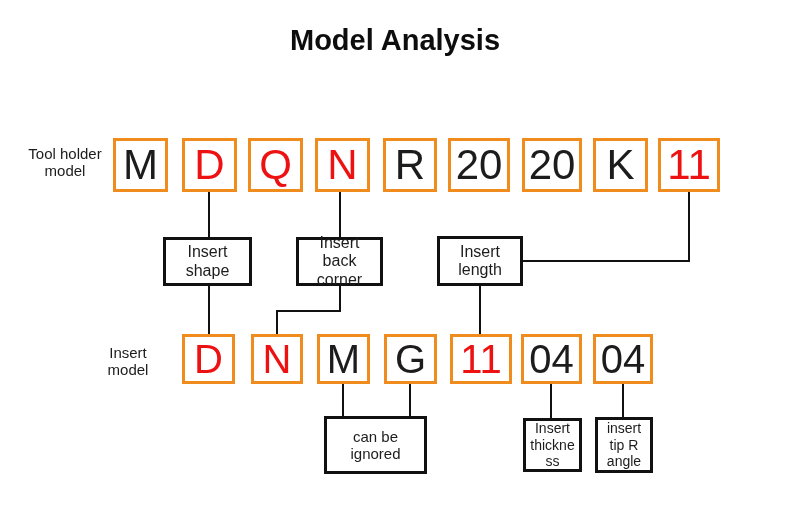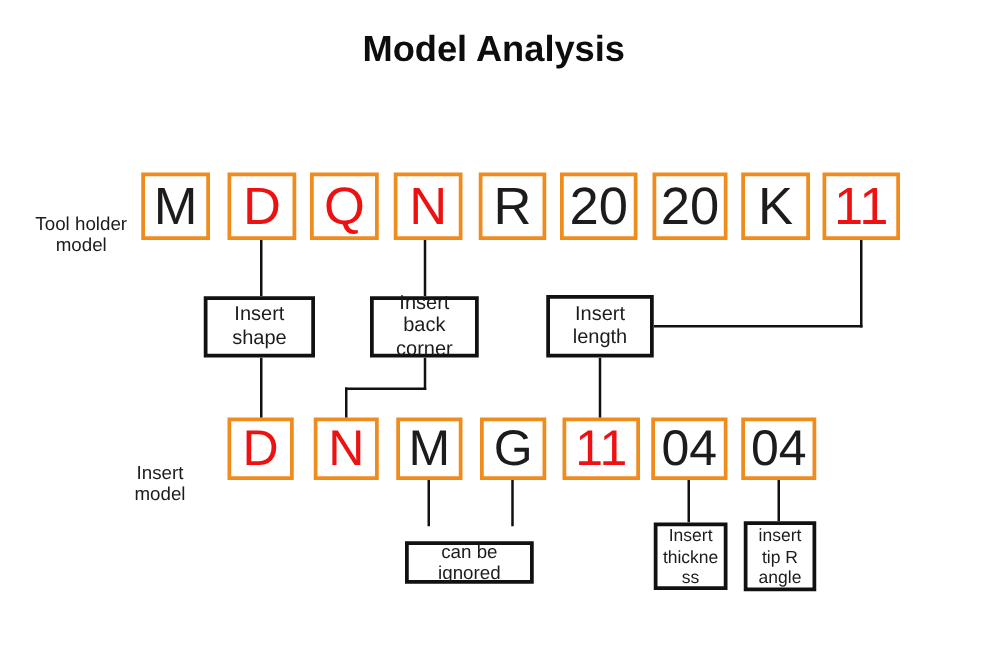--- a/index.html
+++ b/index.html
@@ -6,21 +6,21 @@
   #canvas{
     position:relative;width:790px;height:522px;background:#ffffff;
     font-family:"Liberation Sans","DejaVu Sans",sans-serif;overflow:hidden;
   }
   .title{
     position:absolute;left:0;top:24px;width:790px;text-align:center;
     font-size:29px;font-weight:bold;color:#0d0d0d;letter-spacing:0px;
   }
   .rowlabel{
     position:absolute;text-align:center;font-size:15px;line-height:1.12;
-    color:#1c1c1c;white-space:pre-line;margin-top:26px;
+    color:#1c1c1c;white-space:pre-line;
   }
   #tool-holder-label{left:20px;top:146px;width:90px;}
   #insert-label{left:94px;top:345px;width:68px;}
   .cell{
     position:absolute;display:flex;align-items:center;justify-content:center;
     background:#fff;border:3px solid var(--box_border,#F08C1E);
     box-sizing:border-box;line-height:1;
   }
   .r1{top:138px;height:54px;font-size:42px;}
   .r2{top:334px;height:50px;font-size:40px;}
@@ -39,21 +39,21 @@
   .r2.c6{left:593px;width:60px;}
   .note{
     position:absolute;display:flex;align-items:center;justify-content:center;
     background:#fff;border:3px solid var(--annotation_border,#111);
     box-sizing:border-box;text-align:center;color:#1c1c1c;
     font-size:16px;line-height:1.15;white-space:pre-line;z-index:2;
   }
   #note-shape{left:163px;top:237px;width:89px;height:49px;}
   #note-back-corner{left:296px;top:237px;width:87px;height:49px;}
   #note-length{left:437px;top:236px;width:86px;height:50px;}
-  #note-ignored{left:324px;top:433px;width:103px;height:34px;font-size:15px;}
+  #note-ignored{left:324px;top:416px;width:103px;height:58px;font-size:15px;}
   #note-thickness{left:523px;top:418px;width:59px;height:54px;font-size:14px;line-height:1.2;}
   #note-tip{left:595px;top:417px;width:58px;height:56px;font-size:14px;line-height:1.2;}
   .line{position:absolute;background:#111;z-index:1;}
   
   #l-d-down   {left:208px;top:192px;width:2px;height:45px;}
   #l-shape-dn {left:208px;top:286px;width:2px;height:48px;}
   #l-n-down   {left:339px;top:192px;width:2px;height:45px;}
   #l-bc-dn1   {left:339px;top:286px;width:2px;height:26px;}
   #l-bc-horiz {left:276px;top:310px;width:65px;height:2px;}
   #l-bc-dn2   {left:276px;top:310px;width:2px;height:24px;}

